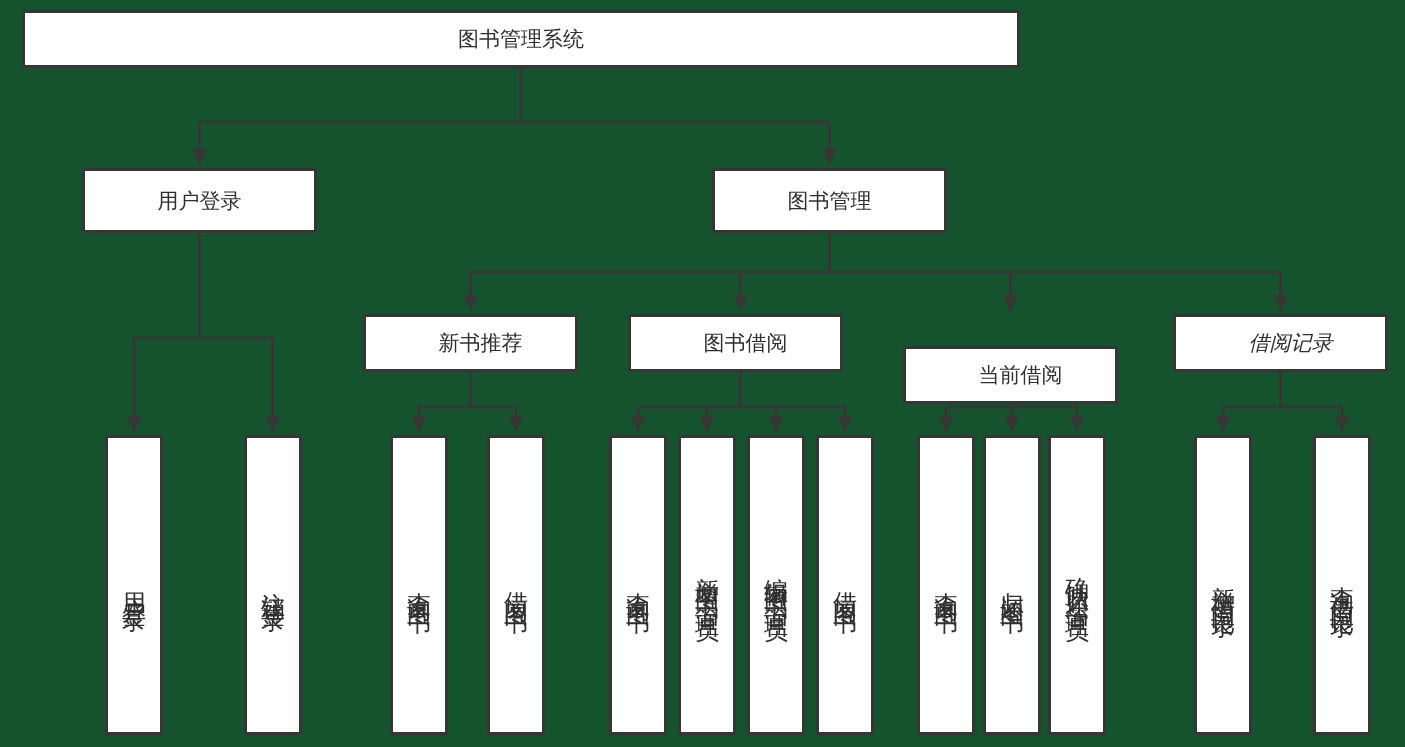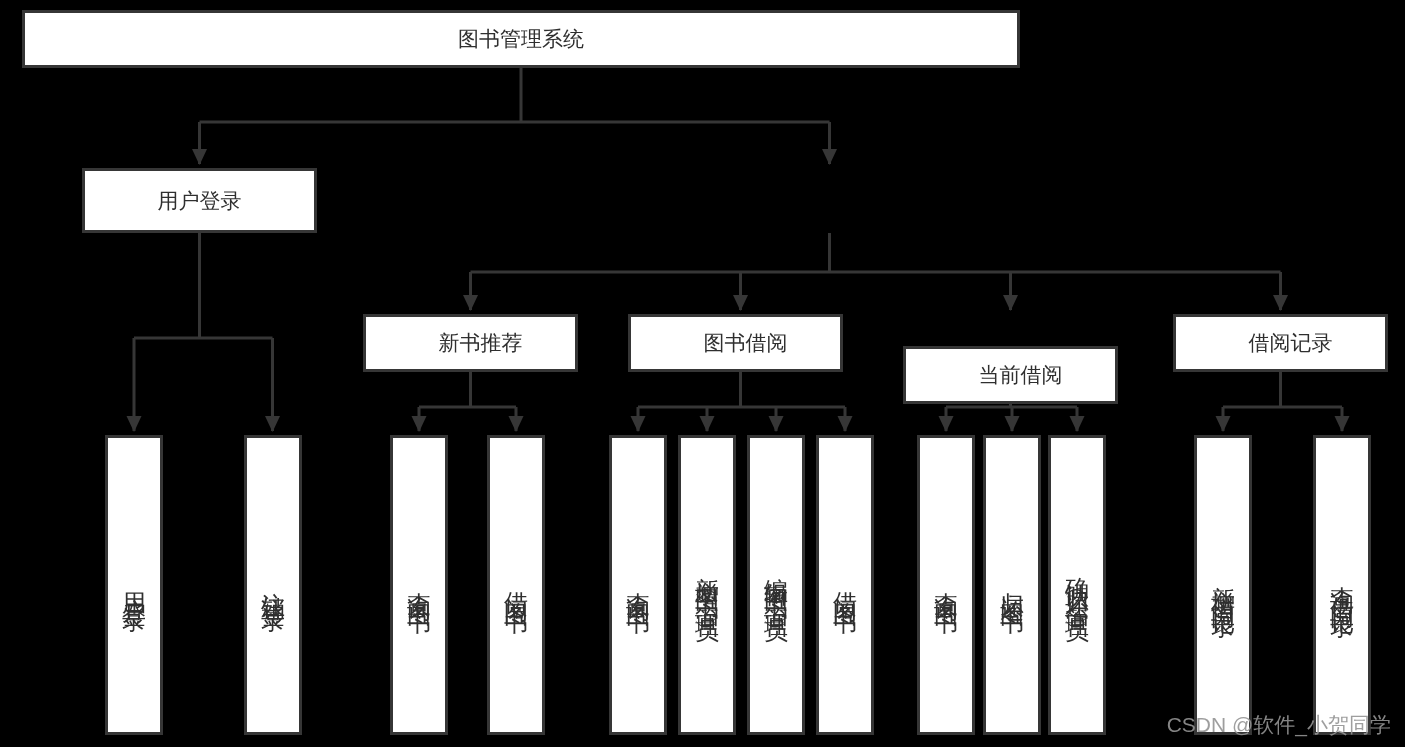--- a/index.html
+++ b/index.html
@@ -5,21 +5,21 @@
   html, body {
     margin: 0;
     padding: 0;
     background: #ffffff;
     font-family: "Liberation Sans", "DejaVu Sans", sans-serif;
   }
   #canvas {
     position: relative;
     width: 1405px;
     height: 747px;
-    background: #000000;
+    background: #14532d;
     overflow: hidden;
   }
   #connectors {
     position: absolute;
     left: 0; top: 0;
     width: 1405px; height: 747px;
     z-index: 1;
   }
   .node {
     position: absolute;
@@ -39,21 +39,21 @@
   
   .n-root   { left: 22px;  top: 10px;  width: 998px; height: 58px; }
   
   .n-l1a    { left: 82px;  top: 168px; width: 235px; height: 65px; }
   .n-l1b    { left: 712px; top: 168px; width: 235px; height: 65px; }
   
   .lv2      { top: 314px; width: 215px; height: 58px; padding-left: 20px; }
   .n-l2a    { left: 363px; }
   .n-l2b    { left: 628px; }
   .n-l2c    { left: 903px; margin-top: 32px; }
-  .n-l2d    { left: 1173px; }
+  .n-l2d    { left: 1173px; font-style: italic; }
   
   .leaf     { top: 435px; width: 58px; height: 300px; }
   .leaf .lbl {
     writing-mode: vertical-rl;
     text-orientation: mixed;
     font-size: 24px;
     letter-spacing: 6px;
     line-height: 1;
     white-space: nowrap;
   }
@@ -135,20 +135,23 @@
     </g>
   </svg>
 
   <div class="node n-root">
     <span class="lbl">图书管理系统</span>
   </div>
 
   <div class="node n-l1a">
     <span class="lbl">用户登录</span>
   </div>
+  <div class="node n-l1b">
+    <span class="lbl">图书管理</span>
+  </div>
 
   <div class="node lv2 n-l2a">
     <span class="lbl">新书推荐</span>
   </div>
   <div class="node lv2 n-l2b">
     <span class="lbl">图书借阅</span>
   </div>
   <div class="node lv2 n-l2c">
     <span class="lbl">当前借阅</span>
   </div>
@@ -193,14 +196,13 @@
     <span class="lbl">确认归还（管理员）</span>
   </div>
 
   <div class="node leaf n-e1">
     <span class="lbl">新增借阅记录</span>
   </div>
   <div class="node leaf n-e2">
     <span class="lbl">查询借阅记录</span>
   </div>
 
-  <div id="watermark">CSDN @软件_小贺同学</div>
 </div>
 
 </body></html>

